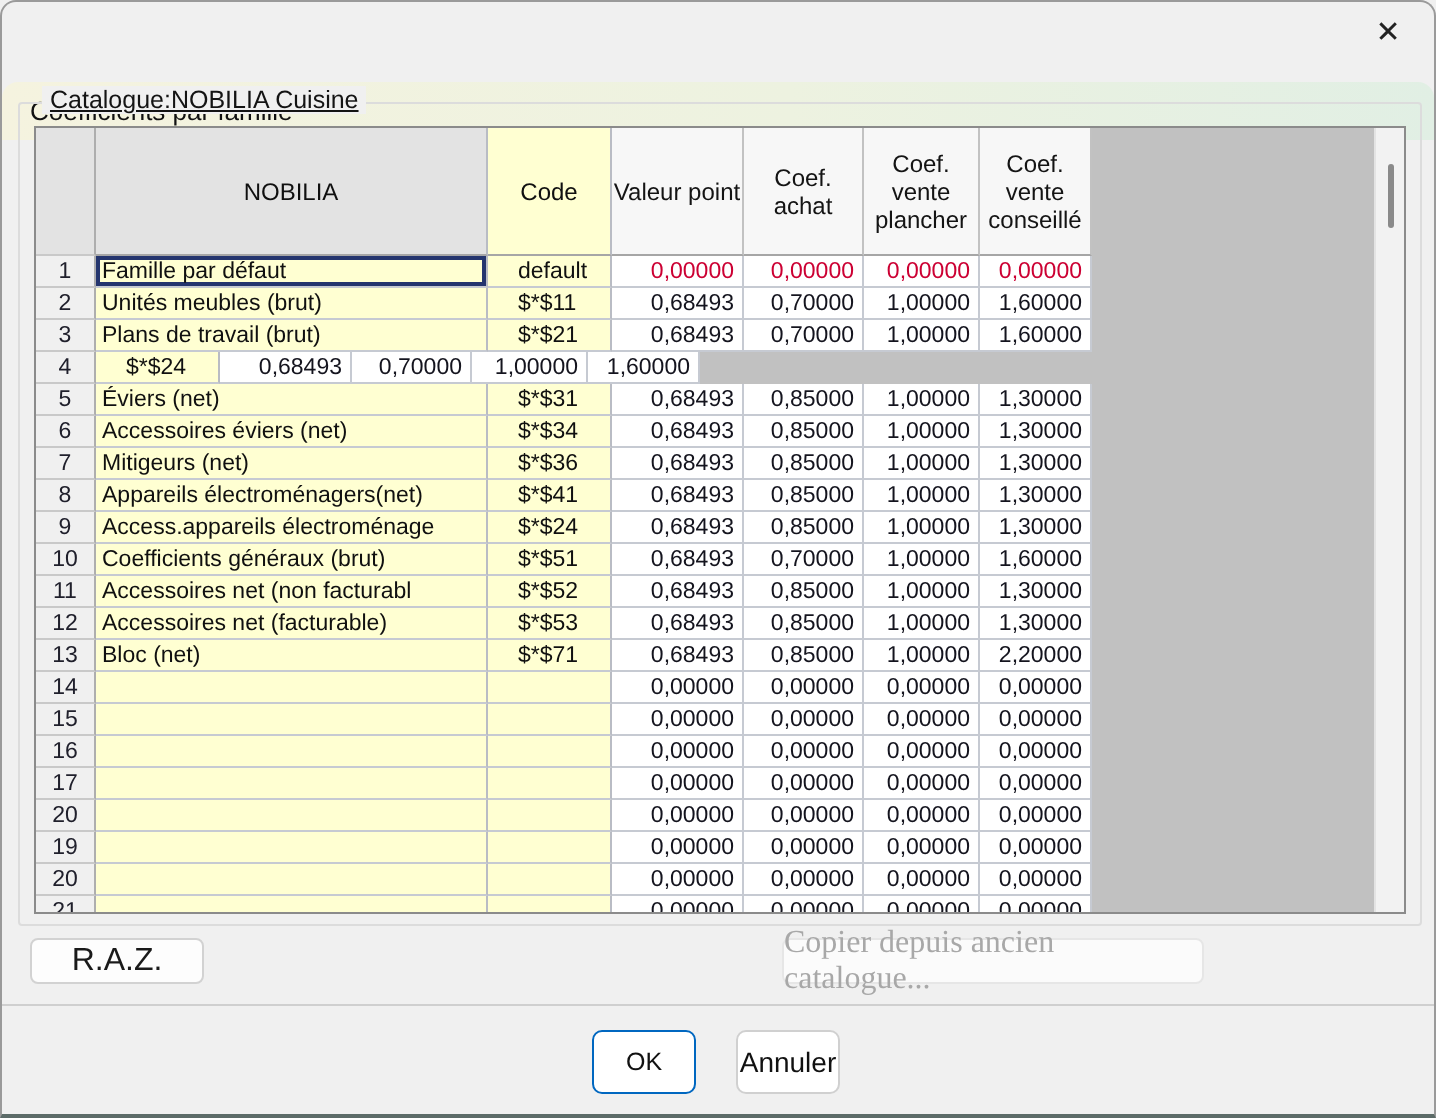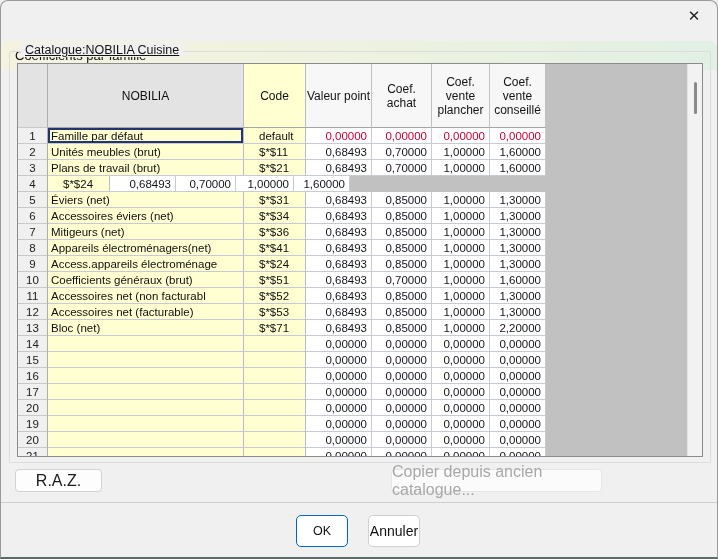--- a/index.html
+++ b/index.html
@@ -82,21 +82,21 @@
   }
   
   .btn{
     position:absolute; height:23px;
     background:#fdfdfd; border:1px solid #d2d2d2; border-radius:4px;
     font-family:"Liberation Sans", sans-serif; font-size:16px; color:#1a1a1a;
     display:flex; align-items:center; justify-content:center;
   }
   .btn-raz{ left:14px; top:468px; width:87px; }
   .btn-copyall{ left:106px; top:468px; width:130px;margin-top:45px; }
-  .btn-copyold{ left:390px; top:468px; width:211px; color:#a8a8a8; border-color:#e6e6e6; background:#fbfbfb; }
+  .btn-copyold{ left:390px; top:468px; width:211px; color:#a8a8a8; border-color:#e6e6e6; background:#fbfbfb;font-family:Liberation Serif, serif; }
   
   .footer{
     position:absolute; left:0; top:501px; width:100%; height:56px;
     border-top:1px solid #cfcfcf; background:#f0f0f0;
   }
   .btn-ok{
     position:absolute; left:295px; top:12px; width:52px; height:32px;
     background:#ffffff; border:1.5px solid #0067c0; border-radius:5px;
     font-size:12.5px; display:flex; align-items:center; justify-content:center; color:#111;
   }

